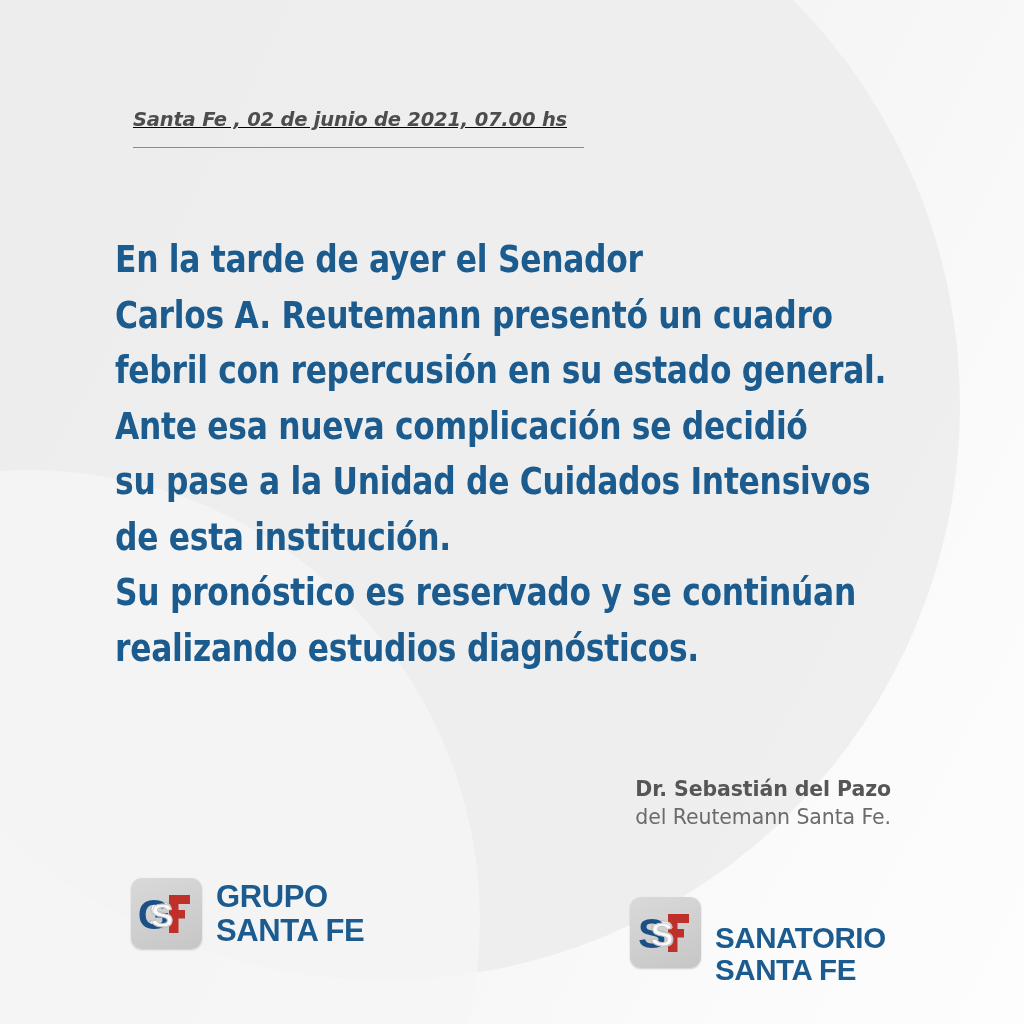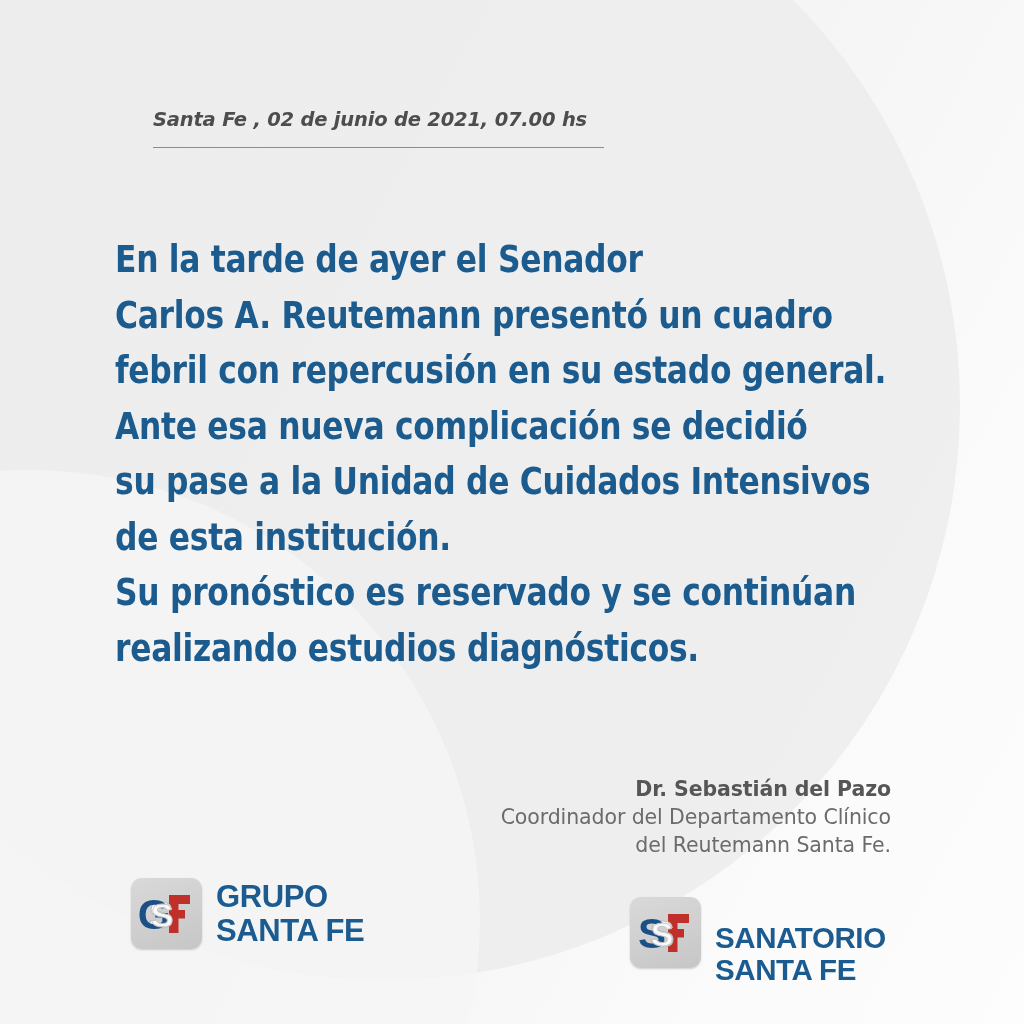--- a/index.html
+++ b/index.html
@@ -44,23 +44,24 @@
   }
 
   #content {
     position: absolute;
     inset: 0;
   }
 
   
   .date-block {
     position: absolute;
-    left: 153px;
+    left: 133px;
     top: 108px;
     width: 452px;
+    text-decoration: underline;
   }
   .date-text {
     font-family: "DejaVu Sans", sans-serif;
     font-style: italic;
     font-weight: 600;
     font-size: 19.5px;
     letter-spacing: -0.2px;
     color: #4d4d4d;
     white-space: nowrap;
   }
@@ -171,21 +172,20 @@
       <p>febril con repercusión en su estado general.</p>
       <p>Ante esa nueva complicación se decidió</p>
       <p>su pase a la Unidad de Cuidados Intensivos</p>
       <p>de esta institución.</p>
       <p>Su pronóstico es reservado y se continúan</p>
       <p>realizando estudios diagnósticos.</p>
     </div>
 
     <div class="signature">
       <div class="sig-name">Dr. Sebastián del Pazo</div>
-      <div class="sig-line">Coordinador del Departamento Clínico</div>
       <div class="sig-line">del Reutemann Santa Fe.</div>
     </div>
 
     <div class="logo" id="logo-grupo">
       <div class="logo-badge">
         <svg width="71" height="71" viewBox="0 0 71 71" aria-hidden="true">
 
           <g fill="#c0302b">
             <rect x="38" y="17" width="21" height="9"></rect>
             <rect x="38" y="17" width="9.5" height="38"></rect>

